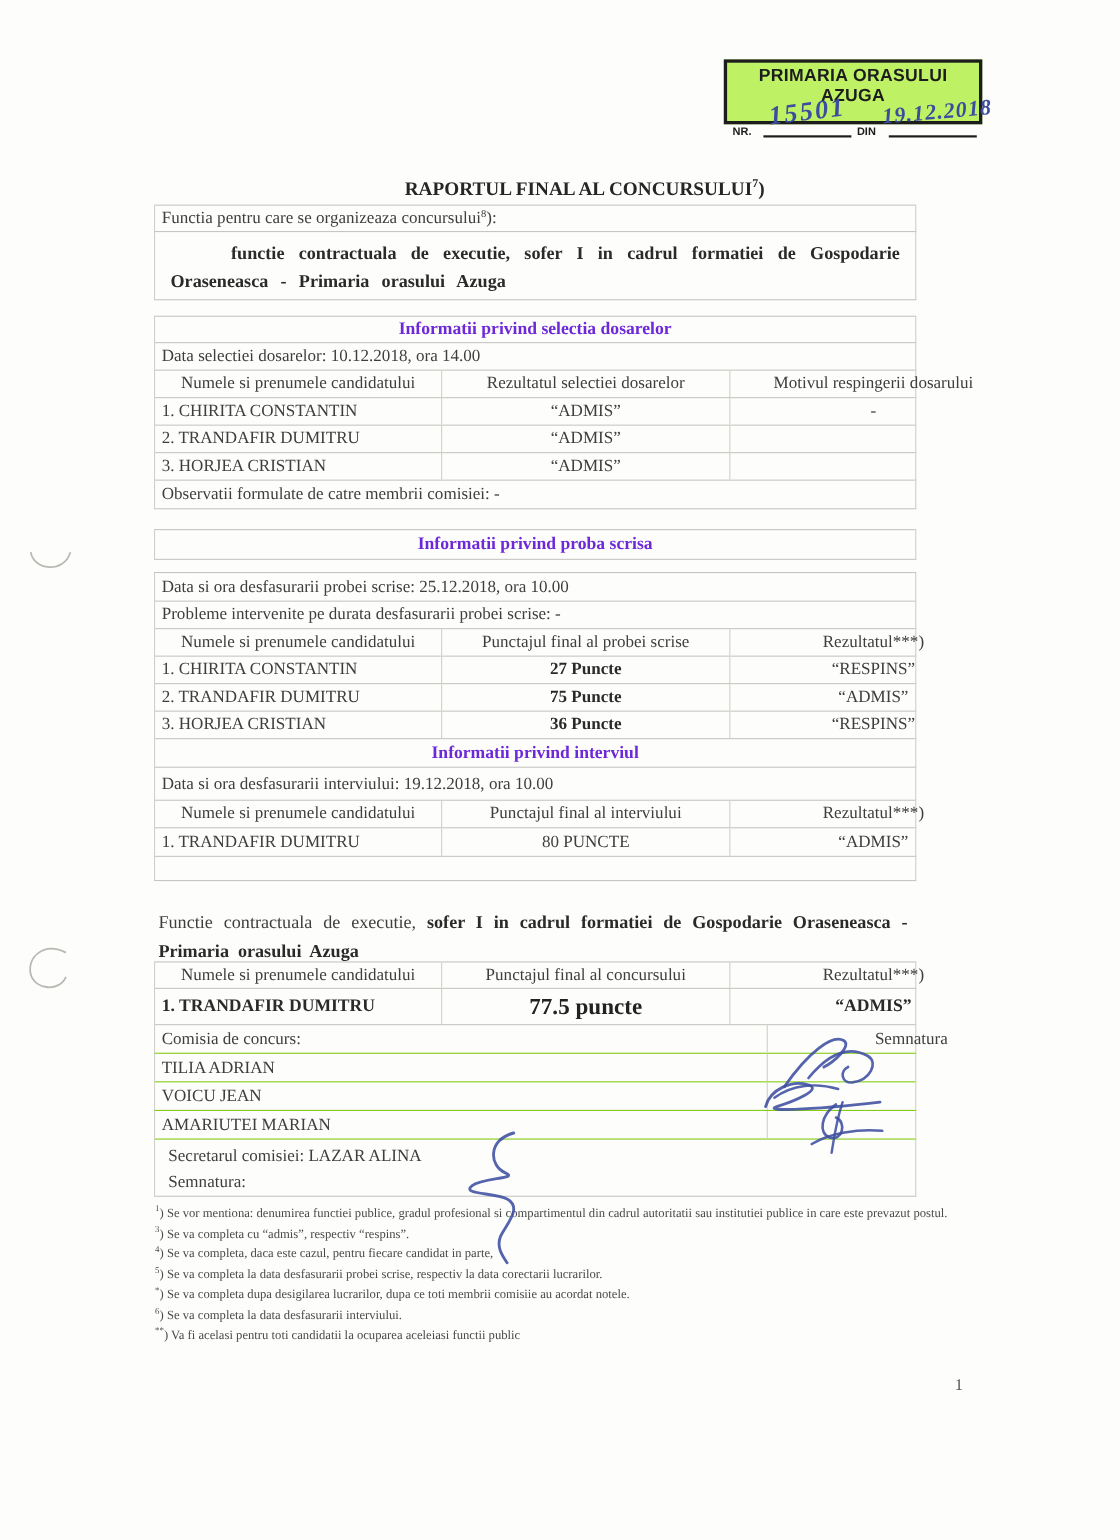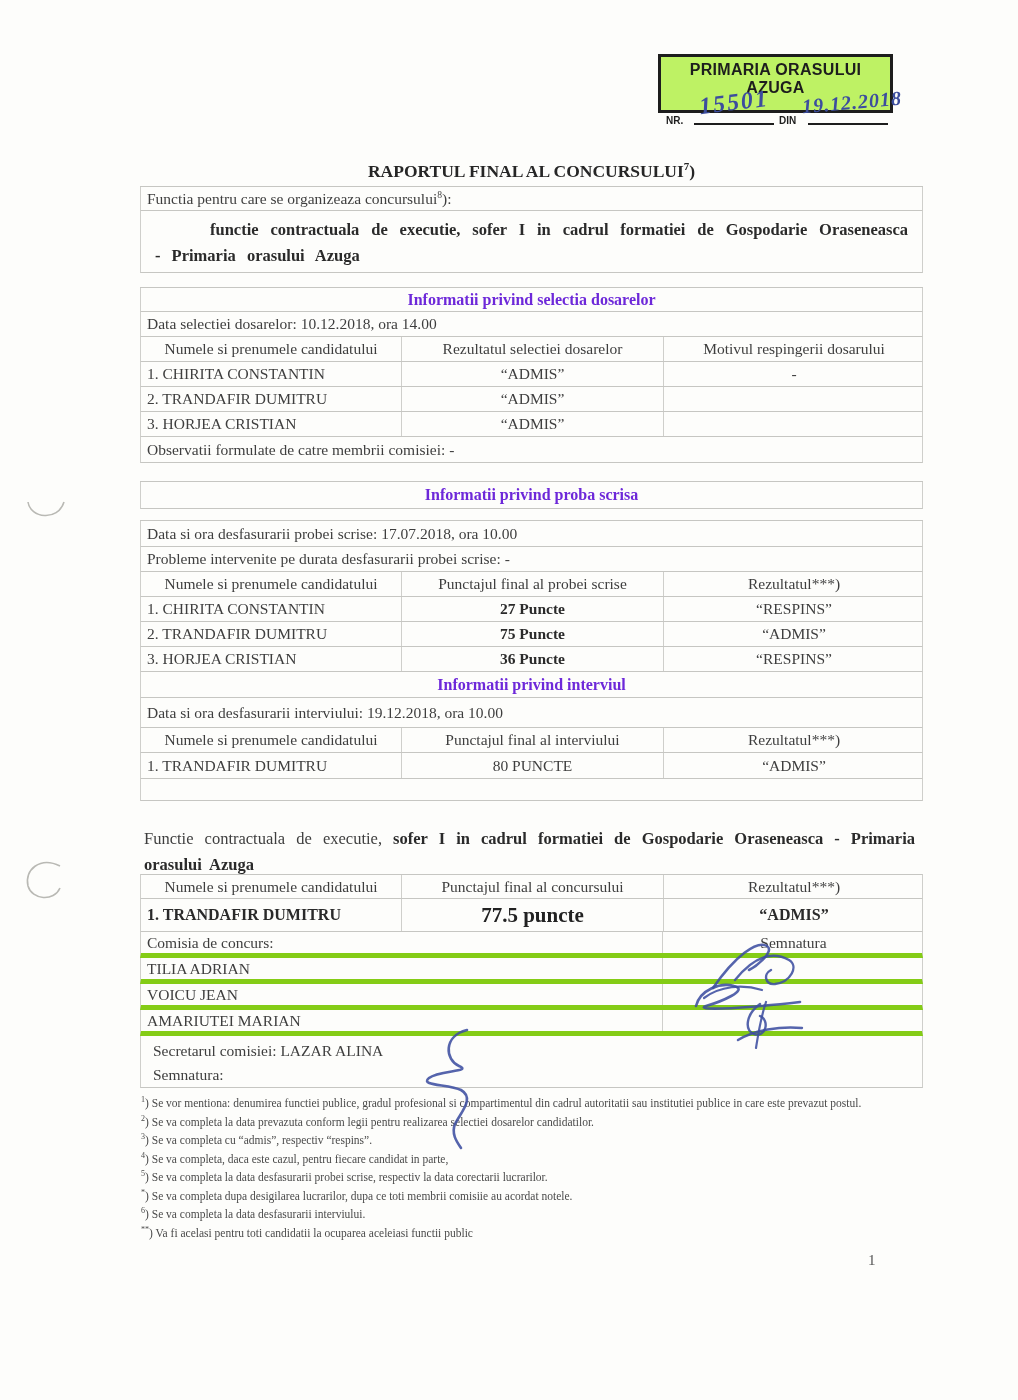--- a/index.html
+++ b/index.html
@@ -18,24 +18,24 @@
   .u1 { left:33px; width:80px; }
   .u2 { left:147px; width:80px; }
   .hand { position:absolute; color:#3c4d9e; font-style:italic; font-weight:bold; white-space:nowrap; }
   .hand-nr { left:38px; top:-8px; font-size:24px; letter-spacing:2px; transform:rotate(-7deg); }
   .hand-din { left:141px; top:-6px; font-size:20px; letter-spacing:1px; transform:rotate(-5deg); }
 
   .title { position:absolute; left:140px; top:161px; width:783px; text-align:center; font-weight:bold; font-size:17.5px; color:#262626; }
   sup { font-size:62%; vertical-align:super; line-height:0; }
 
   
-  .blk { position:absolute; left:140px; width:783px; border-top:1px solid #c6c6c2; font-size:15.5px; }
+  .blk { position:absolute; left:140px; width:693px; border-top:1px solid #c6c6c2; font-size:15.5px; }
   .row { display:flex; align-items:center; border-left:1px solid #cfcfcb; border-right:1px solid #cfcfcb; border-bottom:1px solid #c6c6c2; padding:0 6px; }
   .row3 { display:grid; grid-template-columns:260px 262px 261px; align-items:stretch; border-left:1px solid #cfcfcb; border-right:1px solid #cfcfcb; border-bottom:1px solid #c6c6c2; padding:0; }
-  .row2 { display:grid; grid-template-columns:521px 262px; align-items:stretch; border-left:1px solid #cfcfcb; border-right:1px solid #cfcfcb; border-bottom:5px solid #84cc16; padding:0; }
+  .row2 { display:grid; grid-template-columns:521px 262px; align-items:stretch; border-left:1px solid #cfcfcb; border-right:1px solid #cfcfcb; border-bottom:1px solid #84cc16; padding:0;gap:35px; }
   .cell { display:flex; align-items:center; padding:0 6px;text-align:center; }
   .cell + .cell { border-left:1px solid #cfcfcb; }
   .c { justify-content:center; text-align:center; }
   .heading { justify-content:center; font-weight:bold; color:#6d28d9; font-size:16px; }
   .bold { font-weight:bold; color:#2a2a2a; }
   .just { display:block; text-align:justify; padding:6px 8px 4px 8px; line-height:1.55; }
 
   .score-big { font-size:21px; font-weight:bold; color:#222; }
 
   .secr { display:block; padding:3px 6px; line-height:1.55; }
@@ -106,21 +106,21 @@
       <div class="cell c"></div>
     </div>
     <div class="row" style="height:26px;">Observatii formulate de catre membrii comisiei: -</div>
   </div>
 
   <div class="blk" style="top:481px;">
     <div class="row heading" style="height:27px;text-align:right;">Informatii privind proba scrisa</div>
   </div>
 
   <div class="blk" style="top:520px;">
-    <div class="row" style="height:26px;">Data si ora desfasurarii probei scrise: 17.07.2018, ora 10.00</div>
+    <div class="row" style="height:26px;">Data si ora desfasurarii probei scrise: 25.12.2018, ora 10.00</div>
     <div class="row" style="height:25px;">Probleme intervenite pe durata desfasurarii probei scrise: -</div>
     <div class="row3" style="height:25px;">
       <div class="cell c">Numele si prenumele candidatului</div>
       <div class="cell c">Punctajul final al probei scrise</div>
       <div class="cell c">Rezultatul***)</div>
     </div>
     <div class="row3" style="height:25px;">
       <div class="cell">1. CHIRITA CONSTANTIN</div>
       <div class="cell c bold">27 Puncte</div>
       <div class="cell c">“RESPINS”</div>
@@ -183,21 +183,20 @@
     <div class="row" style="height:52px; align-items:flex-start;">
       <span class="secr">
         <span style="display:block;">Secretarul comisiei: LAZAR ALINA</span>
         <span style="display:block;">Semnatura:</span>
       </span>
     </div>
   </div>
 
   <div class="footnotes">
     <div class="fn"><sup>1</sup><span>) Se vor mentiona: denumirea functiei publice, gradul profesional si compartimentul din cadrul autoritatii sau institutiei publice in care este prevazut postul.</span></div>
-    <div class="fn"><sup>2</sup><span>) Se va completa  la data prevazuta conform legii pentru realizarea selectiei dosarelor candidatilor.</span></div>
     <div class="fn"><sup>3</sup><span>) Se va completa cu “admis”, respectiv “respins”.</span></div>
     <div class="fn"><sup>4</sup><span>) Se va completa, daca este cazul, pentru fiecare candidat in parte,</span></div>
     <div class="fn"><sup>5</sup><span>) Se va completa la data desfasurarii probei scrise, respectiv la data corectarii lucrarilor.</span></div>
     <div class="fn"><sup>*</sup><span>) Se va completa dupa desigilarea lucrarilor, dupa ce toti membrii comisiie au acordat notele.</span></div>
     <div class="fn"><sup>6</sup><span>) Se va completa la data desfasurarii interviului.</span></div>
     <div class="fn"><sup>**</sup><span>) Va fi acelasi pentru toti candidatii la ocuparea aceleiasi functii public</span></div>
   </div>
 
   <div class="pagenum">1</div>
 

